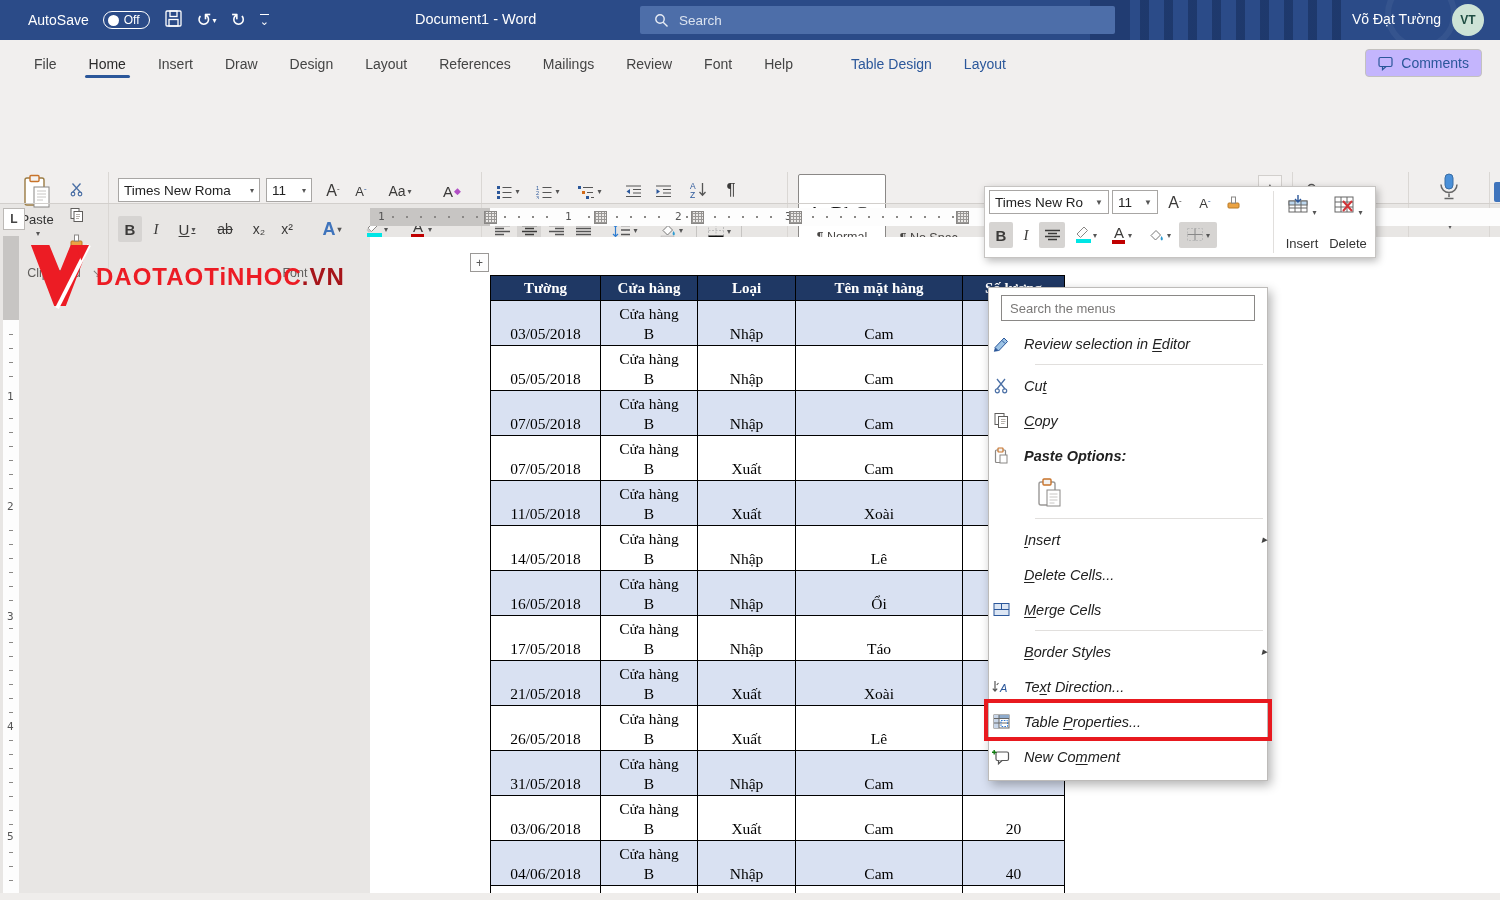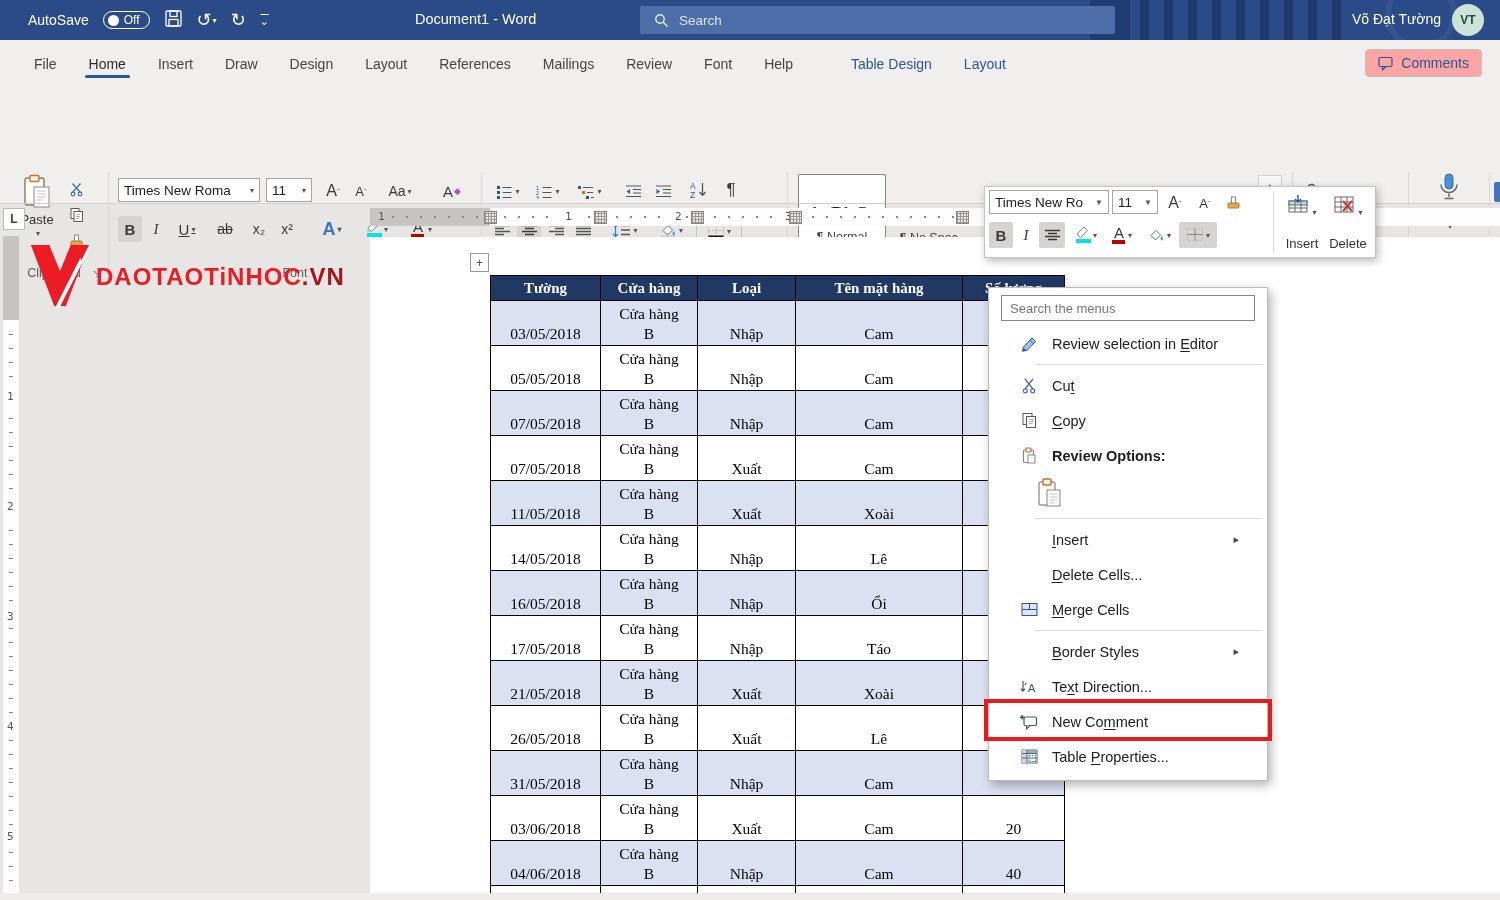--- a/index.html
+++ b/index.html
@@ -25,21 +25,21 @@
   .tb-search input::placeholder{color:#dbe3f0;}
   .user-name{left:1352px;top:11px;font-size:14px;color:#fff;}
   .avatar{left:1452px;top:4px;width:32px;height:32px;border-radius:50%;background:#cde3d6;color:#1e4d42;
      display:flex;align-items:center;justify-content:center;font-size:12px;font-weight:bold;}
   
   .tabrow{left:0;top:40px;width:1500px;height:42px;background:#f1efee;display:flex;align-items:flex-end;}
   .rtab{padding:9px 16px 10px;font-size:14px;color:#444;position:relative;}
   .rtab.active{color:#2b2b2b;}
   .rtab.active:after{content:"";position:absolute;left:12px;right:12px;bottom:4px;height:3px;background:#2b579a;border-radius:2px;}
   .rtab.ctx{color:#2b579a;}
-  .comments-btn{right:18px;top:49px;height:26px;border:1px solid #c3c1bf;border-radius:4px;background:#fca5a5;
+  .comments-btn{right:18px;top:49px;height:26px;border:1px solid #c3c1bf;border-radius:4px;background:#c4b5fd;
      display:flex;align-items:center;gap:7px;padding:0 12px;font-size:14px;color:#2b579a;}
   
   .ribbon{left:0;top:82px;width:1500px;height:122px;background:#f1efee;}
   .ribbon-border{left:0;top:203px;width:1500px;height:1px;background:#d2cfcc;}
   .gsep{width:1px;background:#dad7d4;top:90px;height:108px;}
   .glabel{font-size:12.5px;color:#605e5c;top:184px;text-align:center;}
   .launcher{font-size:11px;color:#7a7877;top:185px;}
   .icbtn{display:flex;align-items:center;justify-content:center;color:#3b3a39;}
   .dd{font-size:8px;color:#555;margin-left:2px;}
   .combo{background:#fff;border:1px solid #a8a6a4;height:24px;display:flex;align-items:center;
@@ -99,21 +99,21 @@
   .mb-btn{height:26px;display:flex;align-items:center;justify-content:center;color:#3b3a39;position:relative;}
   .mb-sep{position:absolute;left:288px;top:4px;width:1px;height:62px;background:#e1dfdd;}
   .mb-big{position:absolute;top:4px;width:46px;height:62px;display:flex;flex-direction:column;
      align-items:center;font-size:13px;color:#333;justify-content:space-between;padding:3px 0 2px;box-sizing:border-box;}
   
   .menu{left:988px;top:287px;width:280px;background:#fff;border:1px solid #bdbbb9;
      box-shadow:3px 4px 10px rgba(0,0,0,.3);z-index:40;padding-bottom:6px;box-sizing:border-box;}
   .menu-search{display:block;margin:7px 12px 5px;width:calc(100% - 24px);height:26px;border:1px solid #8a8886;
      box-sizing:border-box;font-size:13px;padding:0 8px;color:#333;font-family:"Liberation Sans",sans-serif;outline:none;}
   .menu-search::placeholder{color:#7a7877;}
-  .mi{height:35px;display:flex;align-items:center;padding:0 28px;font-size:14.5px;color:#212121;}
+  .mi{height:35px;display:flex;align-items:center;padding:0 0;font-size:14.5px;color:#212121;font-style:italic;}
   .mi-ic{width:24px;min-width:24px;height:22px;display:flex;align-items:center;justify-content:center;margin-right:11px;}
   .mi-label u{text-underline-offset:2px;}
   .mi-arrow{margin-left:auto;font-size:11px;color:#444;}
   .mi-bold{font-weight:bold;}
   .msep{height:1px;background:#e1dfdd;margin:3px 4px 3px 46px;}
   .paste-row{height:42px;display:flex;align-items:center;padding-left:47px;}
   .redbox{left:984px;top:699px;width:288px;height:42px;border:4px solid #e8191f;z-index:60;box-sizing:border-box;}
   .rslice{left:1489px;top:90px;width:1px;height:108px;background:#dad7d4;}
 </style>
 </head>
@@ -805,21 +805,21 @@
       <span class="mi-label"><u>C</u>opy</span>
     </div>
     <div class="mi">
       <span class="mi-ic">
         <svg width="16" height="17">
             <rect x="2.5" y="3" width="10" height="12.5" rx="1" fill="#fff" stroke="#8a8886" stroke-width="1.2"></rect>
             <rect x="5" y="1" width="5" height="4" rx=".5" fill="#f3f2f1" stroke="#c8732a" stroke-width="1.2"></rect>
             <rect x="7" y="8" width="7" height="8" fill="#fff" stroke="#8a8886"></rect>
           </svg>
       </span>
-      <span class="mi-label mi-bold">Review Options:</span>
+      <span class="mi-label mi-bold">Paste Options:</span>
     </div>
     <div class="paste-row">
       <span>
         <svg width="27" height="31">
             <rect x="3" y="5" width="16" height="23" rx="2" fill="#fff" stroke="#9a9896" stroke-width="1.4"></rect>
             <rect x="7" y="2" width="8" height="6" rx="1" fill="#f3f2f1" stroke="#c8732a" stroke-width="1.4"></rect>
             <rect x="11" y="13" width="13" height="16" fill="#fff" stroke="#8a8886"></rect>
             <path d="M13.5 17h8M13.5 20h8M13.5 23h8M13.5 26h5" stroke="#c8c6c4"></path>
           </svg>
       </span>
@@ -852,42 +852,42 @@
     </div>
     <div class="mi">
       <span class="mi-ic">
         <svg width="18" height="16">
             <text x="8" y="12.5" font-size="11" fill="#2b579a" font-family="Liberation Sans,sans-serif">A</text>
             <path d="M3 2v10m-2.2-2.4 2.2 2.4 2.2-2.4" stroke="#555" fill="none" stroke-width="1.2"></path>
             <path d="M6.5 4 l-1.8 2" stroke="#555" stroke-width="1.1"></path>
           </svg>
       </span>
       <span class="mi-label">Te<u>x</u>t Direction...</span>
-    </div>
-    <div class="mi">
-      <span class="mi-ic">
-        <svg width="18" height="16">
-            <rect x="4" y="3" width="12.5" height="8.5" rx="1.5" fill="#fff" stroke="#555" stroke-width="1.2"></rect>
-            <path d="M6.5 11.5v3.3l3.6-3.3" fill="#fff" stroke="#555" stroke-width="1.2"></path>
-            <path d="M2.2 1v4.4M0 3.2h4.4" stroke="#107c10" stroke-width="1.4"></path>
-          </svg>
-      </span>
-      <span class="mi-label">New Co<u>m</u>ment</span>
     </div>
     <div class="mi">
       <span class="mi-ic">
         <svg width="17" height="15">
             <rect x="1" y="1" width="15" height="13" fill="#fff" stroke="#666"></rect>
             <rect x="1" y="1" width="15" height="3.5" fill="#8eaacb"></rect>
             <rect x="1" y="1" width="5" height="13" fill="#c7d5e8"></rect>
             <line x1="6" y1="1" x2="6" y2="14" stroke="#666"></line>
             <line x1="1" y1="4.5" x2="16" y2="4.5" stroke="#666"></line>
             <line x1="1" y1="9" x2="16" y2="9" stroke="#666"></line>
             <rect x="8" y="6.5" width="6.5" height="6" fill="none" stroke="#2b79d7" stroke-dasharray="1.6,1.2"></rect>
           </svg>
       </span>
       <span class="mi-label">Table <u>P</u>roperties...</span>
     </div>
+    <div class="mi">
+      <span class="mi-ic">
+        <svg width="18" height="16">
+            <rect x="4" y="3" width="12.5" height="8.5" rx="1.5" fill="#fff" stroke="#555" stroke-width="1.2"></rect>
+            <path d="M6.5 11.5v3.3l3.6-3.3" fill="#fff" stroke="#555" stroke-width="1.2"></path>
+            <path d="M2.2 1v4.4M0 3.2h4.4" stroke="#107c10" stroke-width="1.4"></path>
+          </svg>
+      </span>
+      <span class="mi-label">New Co<u>m</u>ment</span>
+    </div>
   </div>
 
   <div class="a redbox"></div>
 
 </div>
 
 </body></html>

